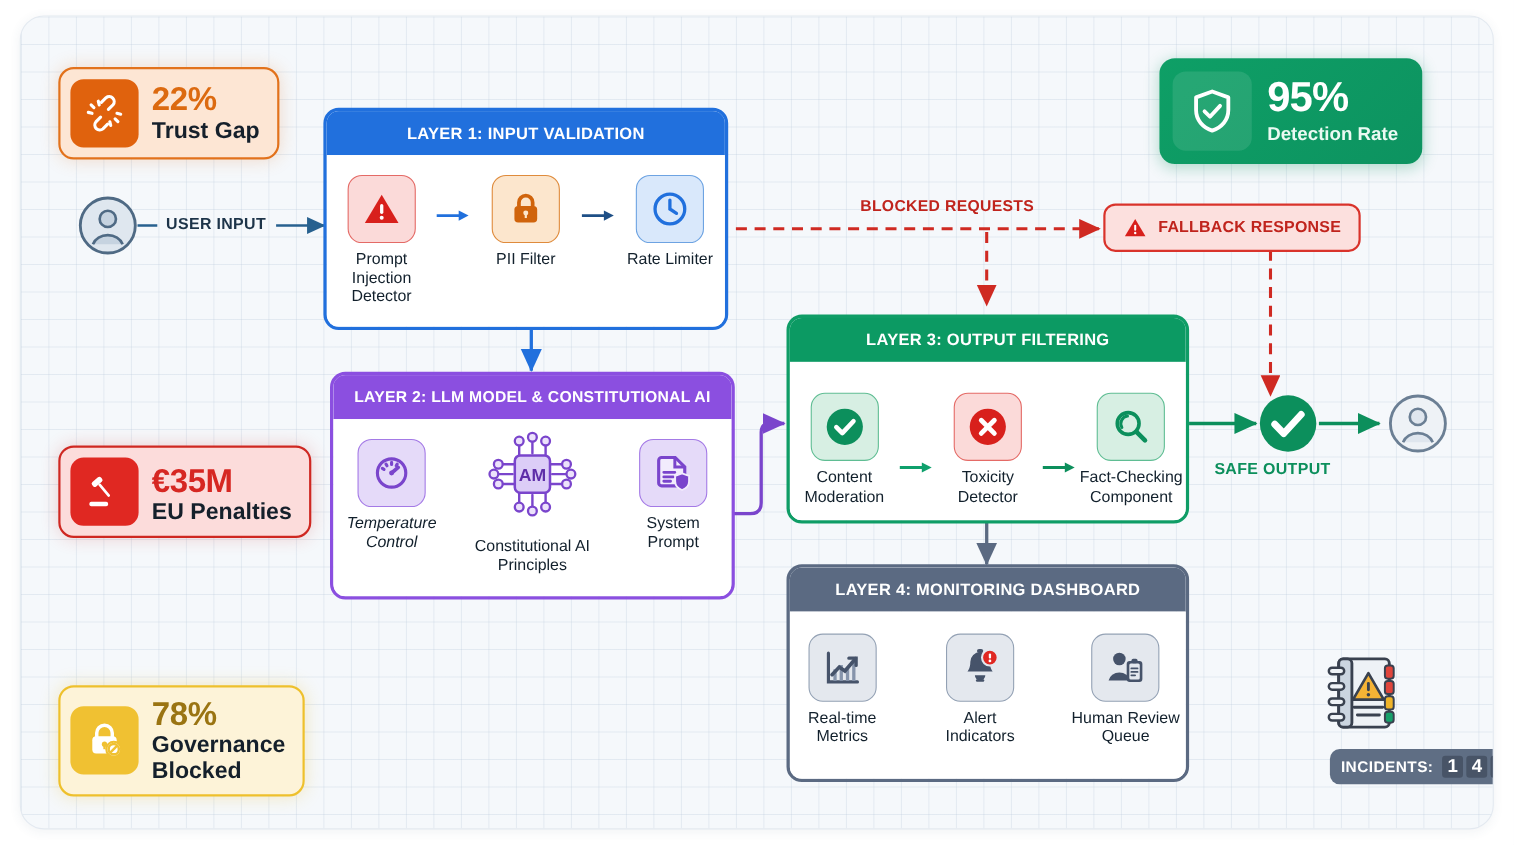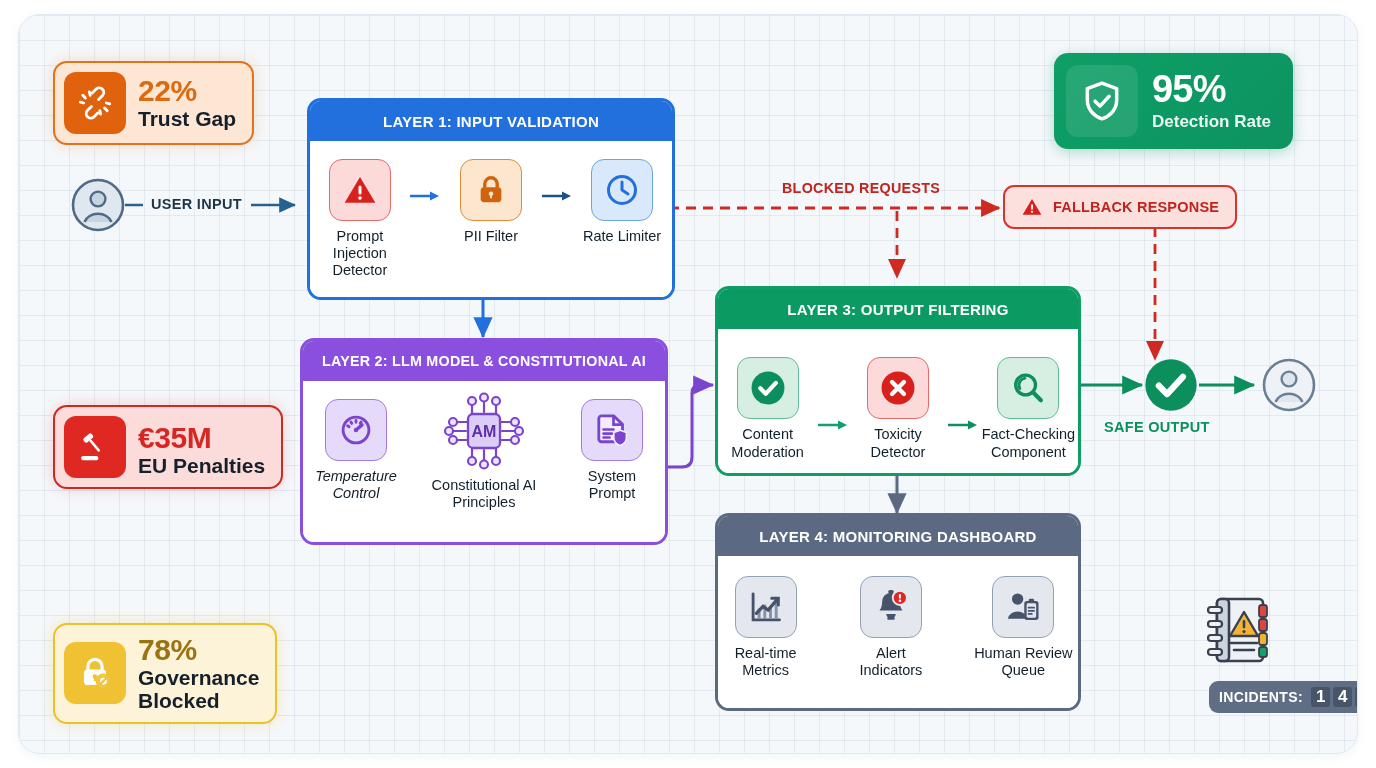--- a/index.html
+++ b/index.html
@@ -280,21 +280,21 @@
     <div class="node" style="left:52px; top:163px;">
       <svg width="54" height="54" viewBox="0 0 54 54">
         <circle cx="27" cy="27" r="25" fill="#dfe7ef" stroke="#5d7governance" stroke-width="0"></circle>
         <circle cx="27" cy="27" r="25" fill="#dfe7ef" stroke="#4f6a84" stroke-width="2.6"></circle>
         <circle cx="27" cy="21" r="7.4" fill="#c6d3e0" stroke="#4f6a84" stroke-width="2.4"></circle>
         <path d="M13.5 44 a14.2 12 0 0 1 27 0" fill="#c6d3e0" stroke="#4f6a84" stroke-width="2.4"></path>
       </svg>
     </div>
     <div class="node flow-label" style="left:132px; top:181px; font-size:14.5px; color:#1d3449;">USER INPUT</div>
 
-    <div class="layer" id="layer1" style="left:288px; top:83px; width:368px; height:202px;">
+    <div class="layer" id="layer1" style="left:275px; top:83px; width:368px; height:202px;">
       <div class="hdr">LAYER 1: INPUT VALIDATION</div>
       <div class="body" style="height:156px; padding-top:18px;">
         <div class="comp">
           <div class="tile t-red">
             <svg width="36" height="36" viewBox="0 0 24 24">
               <path d="M12 3.3 L22.2 20.5 H1.8 z" fill="#d8201c"></path>
               <rect x="11" y="9" width="2" height="6" rx="1" fill="#fff"></rect>
               <circle cx="12" cy="17.3" r="1.2" fill="#fff"></circle>
             </svg>
           </div>
@@ -349,21 +349,21 @@
               <circle cx="12" cy="12" r="1.5" fill="#7a45cc" stroke="none"></circle>
               <path d="M6.4 9.2 L7.4 9.8 M8.6 6.6 L9.2 7.6 M12 5.6 V6.8 M15.4 6.6 L14.8 7.6" stroke-linecap="round"></path>
             </svg>
           </div>
           <div class="lbl">
             <span>Temperature</span><br>
             <span>Control</span>
           </div>
         </div>
 
-        <div class="comp comp-wide" style="width:148px;">
+        <div class="comp comp-wide" style="width:148px;gap:12px;">
           <div style="width:84px;height:72px;display:flex;align-items:center;justify-content:center;margin-top:-4px;">
             <svg width="84" height="78" viewBox="0 0 84 78">
               <g stroke="#7a45cc" stroke-width="2.2" fill="none" stroke-linecap="round">
                 <path d="M30 22 V10 M42 20 V6 M54 22 V10"></path>
                 <path d="M30 56 V68 M42 58 V72 M54 56 V68"></path>
                 <path d="M26 30 H12 M24 39 H8 M26 48 H12"></path>
                 <path d="M58 30 H72 M60 39 H76 M58 48 H72"></path>
               </g>
               <g fill="#ece2fb" stroke="#7a45cc" stroke-width="2.1">
                 <circle cx="30" cy="9" r="4"></circle>

